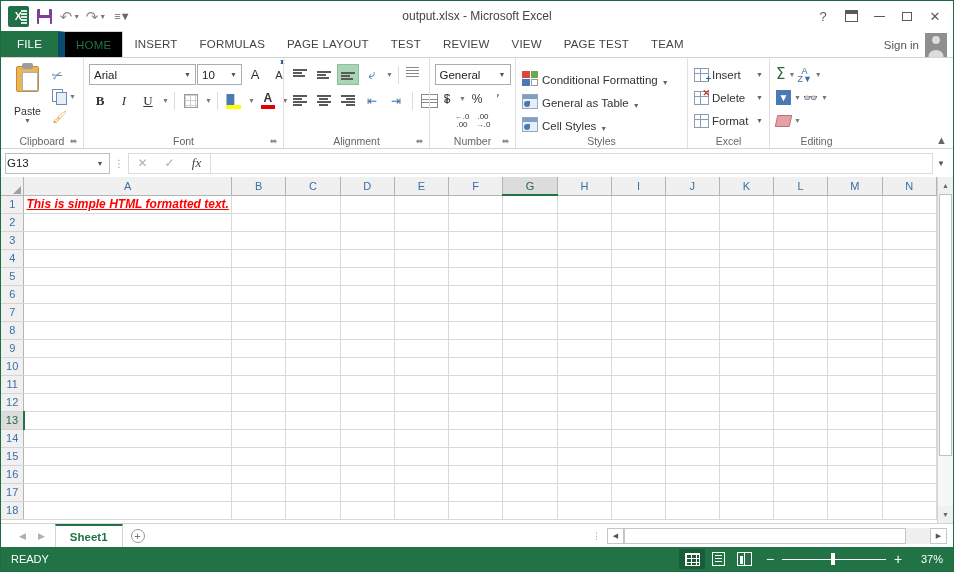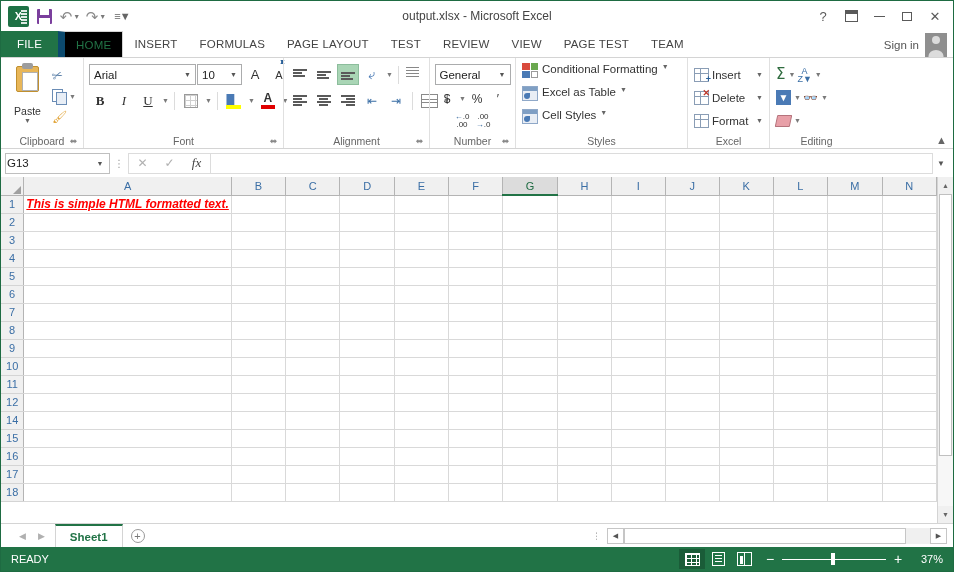--- a/index.html
+++ b/index.html
@@ -220,21 +220,21 @@
   .g-num .grp-body { flex-direction: column; padding: 3px 4px; align-items: center; }
   .numfmt { width: 76px; height: 21px; }
   .nrow { display: flex; align-items: center; justify-content: center; gap: 1px; margin-top: 4px; }
   .nbtn { width: 20px; height: 19px; display:flex; align-items:center; justify-content:center; font-size: 12px; color:#333; }
   .dec-ico { font-size: 8px; color: #333; line-height: 8px; text-align:center; }
   .dec-ico .ar { color: #2a6099; }
 
   
   .g-styles { width: 172px; }
   .g-styles .grp-body { flex-direction: column; padding: 2px 4px; }
-  .srow { display: flex; align-items: flex-start; gap: 4px; height: 23px; padding: 0 2px; font-size: 11.5px; color: #333; }
+  .srow { display: flex; align-items: flex-end; gap: 4px; height: 23px; padding: 0 2px; font-size: 11.5px; color: #333; }
   .cf-ico { width: 16px; height: 15px; position: relative; }
   .cf-ico .a { position:absolute; left:0; top:0; width:8px; height:7px; background:#d94a3d; }
   .cf-ico .b { position:absolute; left:9px; top:0; width:7px; height:7px; background:#6aa84f; }
   .cf-ico .c { position:absolute; left:0; top:8px; width:8px; height:7px; background:#4a7ab5; }
   .cf-ico .d { position:absolute; left:9px; top:8px; width:7px; height:7px; background:#fff; border:1px solid #9a9a9a; }
   .fat-ico { width: 16px; height: 15px; background: #e9eef5; border: 1px solid #8fa8c8; position: relative; }
   .fat-ico::before { content:""; position:absolute; left:0; right:0; top:0; height:4px; background:#7f9fc4; }
   .fat-ico::after { content:""; position:absolute; left:1px; bottom:1px; width:6px; height:6px; background:#4a7ab5; border-radius:50% 0 50% 50%; }
   .caret-s { font-size: 7px; color: #666; }
 
@@ -651,21 +651,21 @@
                 <span class="a"></span>
                 <span class="b"></span>
                 <span class="c"></span>
                 <span class="d"></span>
               </span>
             <span>Conditional Formatting</span>
             <span class="caret-s">▼</span>
           </div>
           <div class="srow">
             <span class="fat-ico"></span>
-            <span>Excel as Table</span>
+            <span>General as Table</span>
             <span class="caret-s">▼</span>
           </div>
           <div class="srow">
             <span class="fat-ico"></span>
             <span>Cell Styles</span>
             <span class="caret-s">▼</span>
           </div>
         </div>
       </div>
       <div class="grp-label">Styles</div>
@@ -972,20 +972,37 @@
                 <td class="cell"></td>
                 <td class="cell"></td>
                 <td class="cell"></td>
                 <td class="cell"></td>
                 <td class="cell"></td>
                 <td class="cell"></td>
                 <td class="cell"></td>
                 <td class="cell"></td>
               </tr>
               <tr>
+                <th class="rowh sel">13</th>
+                <td class="cell"></td>
+                <td class="cell"></td>
+                <td class="cell"></td>
+                <td class="cell"></td>
+                <td class="cell"></td>
+                <td class="cell"></td>
+                <td class="cell"></td>
+                <td class="cell"></td>
+                <td class="cell"></td>
+                <td class="cell"></td>
+                <td class="cell"></td>
+                <td class="cell"></td>
+                <td class="cell"></td>
+                <td class="cell"></td>
+              </tr>
+              <tr>
                 <th class="rowh">14</th>
                 <td class="cell"></td>
                 <td class="cell"></td>
                 <td class="cell"></td>
                 <td class="cell"></td>
                 <td class="cell"></td>
                 <td class="cell"></td>
                 <td class="cell"></td>
                 <td class="cell"></td>
                 <td class="cell"></td>

